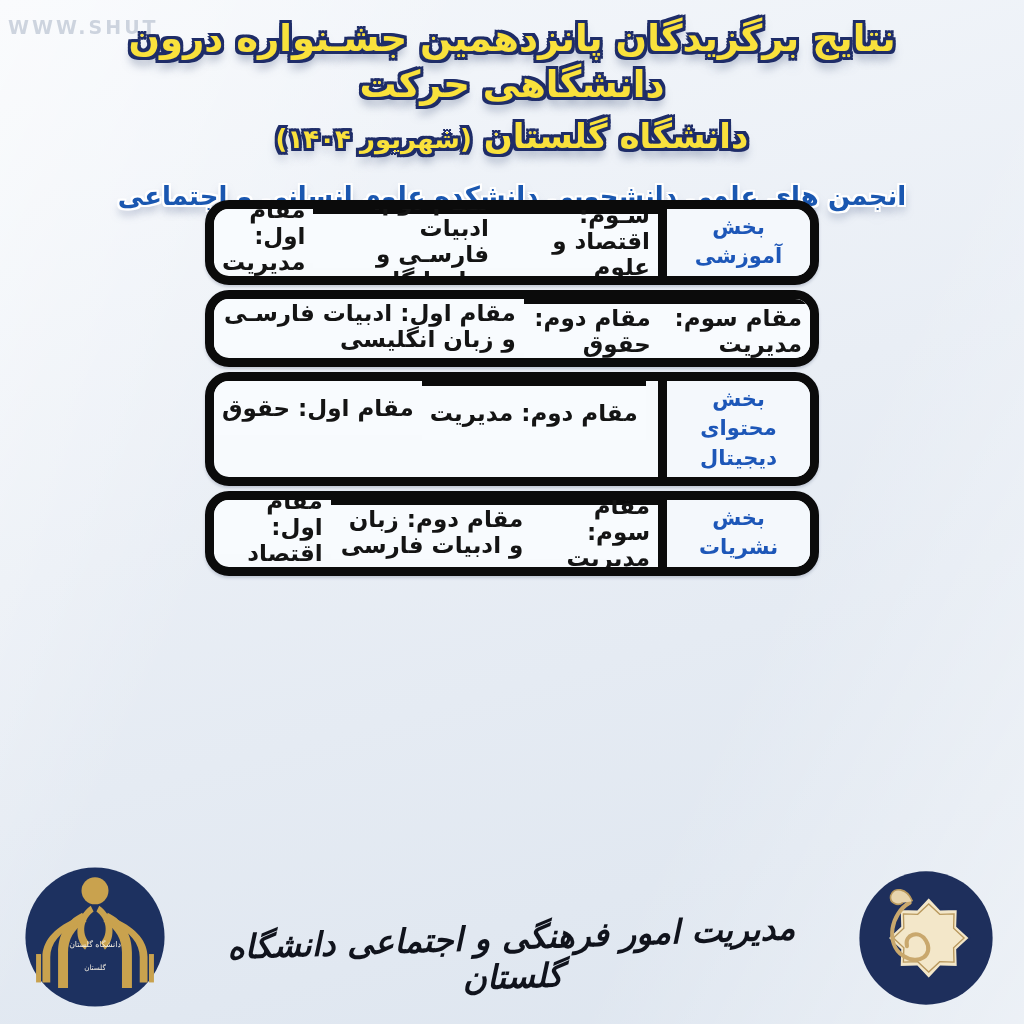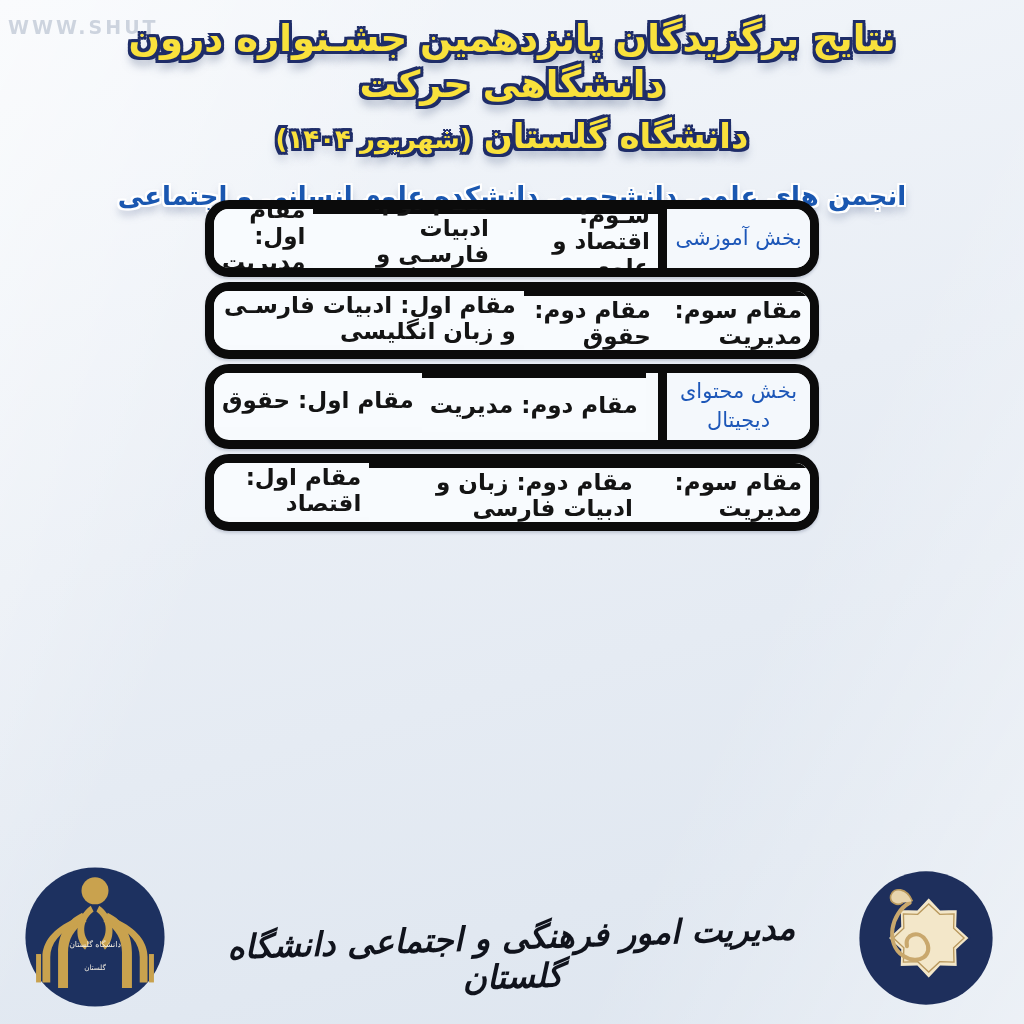--- a/index.html
+++ b/index.html
@@ -63,21 +63,21 @@
     background:#f8fbfe;
     padding:0 8px;
   }
   .rank-cell + .rank-cell{border-top:5px solid #0b0b0b;}
   .label-cell{
     direction:rtl;
     width:152px;flex:0 0 152px;
     border-right:0;
     border-left:9px solid #0b0b0b;
     display:flex;align-items:center;justify-content:center;text-align:center;
-    font-size:21px;font-weight:normal;color:#1d57b8;
+    font-size:21px;font-weight:bold;color:#1d57b8;
     background:#f4f8fc;line-height:1.4;padding:4px 6px;box-sizing:border-box;
   }
   
   .caption{
     position:absolute;top:918px;left:182px;width:660px;
     direction:rtl;text-align:center;
     font-family:"DejaVu Serif","DejaVu Sans",serif;
     font-style:italic;font-weight:bold;
     font-size:33px;color:#10131c;
     transform:rotate(-2deg);
@@ -121,20 +121,21 @@
           <div class="rank-cell">مقام دوم: مدیریت</div>
         </div>
         <div class="label-cell">بخش محتوای دیجیتال</div>
       </section>
       <section class="section-block">
         <div class="rank-rows">
           <div class="rank-cell">مقام اول: اقتصاد</div>
           <div class="rank-cell">مقام دوم: زبان و ادبیات فارسی</div>
           <div class="rank-cell">مقام سوم: مدیریت</div>
         </div>
+        <div class="label-cell">بخش نشریات</div>
       </section>
     </div>
 
   <div class="caption">مدیریت امور فرهنگی و اجتماعی دانشگاه گلستان</div>
 
   <svg class="logo logo-left" viewBox="0 0 100 100">
     <circle cx="50" cy="50" r="49" fill="#1d3160"></circle>
     <circle cx="50" cy="17.5" r="9.5" fill="#c9a24e"></circle>
     <path d="M47,28 C37,35 34,50 43,59 L46,54 C40,47 42,37 49,32 Z" fill="#c9a24e"></path>
     <path d="M53,28 C63,35 66,50 57,59 L54,54 C60,47 58,37 51,32 Z" fill="#c9a24e"></path>

